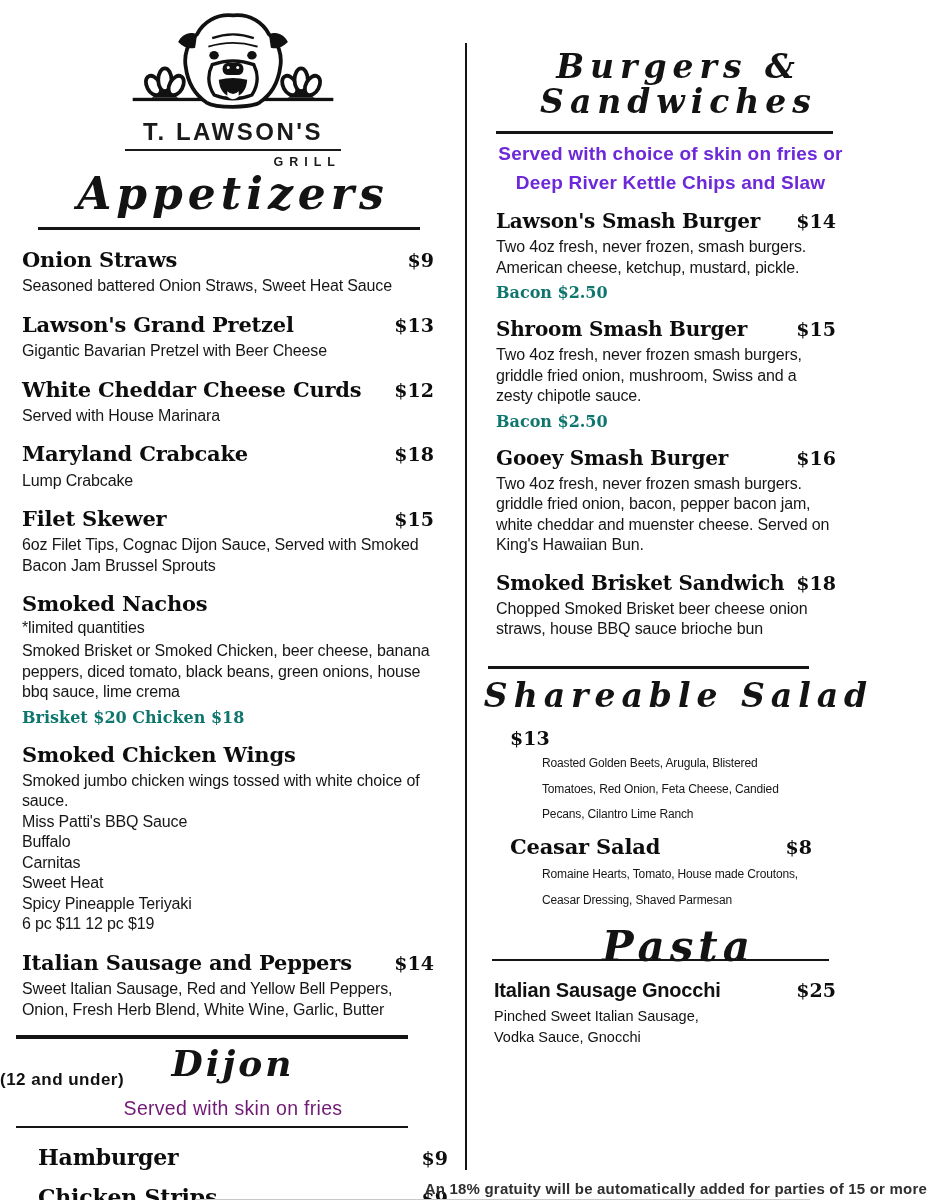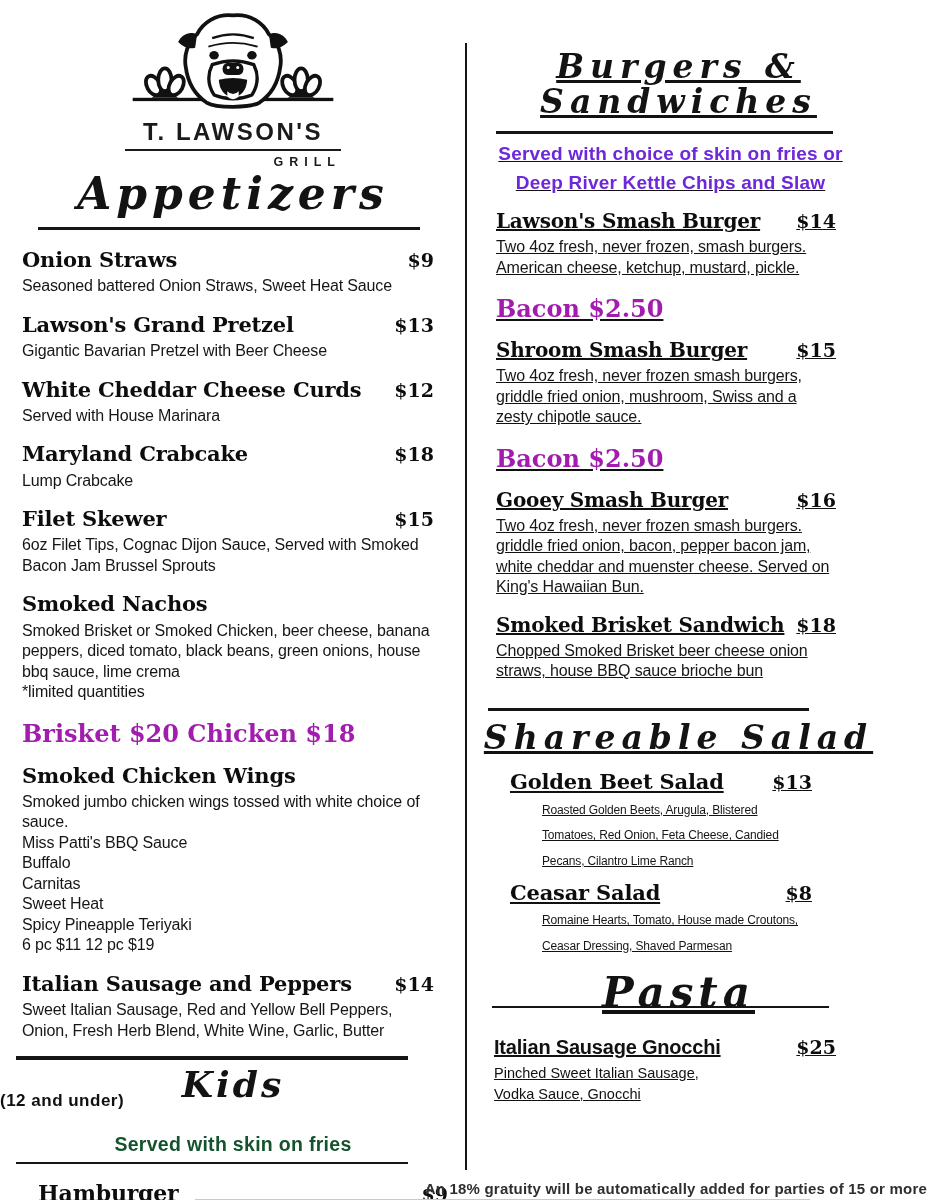--- a/index.html
+++ b/index.html
@@ -1,20 +1,20 @@
 <!DOCTYPE html>
 <html><head>
 <meta charset="utf-8">
 <style>
   html,body{margin:0;padding:0;background:#fff;}
   body{width:927px;height:1200px;position:relative;overflow:hidden;
        font-family:"Liberation Sans",sans-serif;color:#111;}
   .col{position:absolute;top:0;}
   .col-left{left:0;width:466px;padding:0;}
-  .col-right{left:466px;width:425px;text-decoration:underline;}
+  .col-right{left:466px;width:425px;}
   .vdivider{position:absolute;left:465px;top:43px;width:2px;height:1127px;background:#151515;}
 
   
   .logo-wrap{width:216px;margin:6px auto 0 auto;text-align:center;}
   .brand{font-family:"Liberation Sans",sans-serif;font-weight:700;font-size:24px;
          letter-spacing:2.5px;margin-top:2px;color:#1a1a1a;}
   .brand-rule{height:2px;background:#1a1a1a;margin-top:3px;}
   .brand-sub{font-size:12.5px;font-weight:700;letter-spacing:6px;text-align:right;margin-top:4px;color:#1a1a1a;}
 
   
@@ -37,40 +37,40 @@
   .items-left{margin:17px 32px 0 22px;}
   .items-right{margin:12px 55px 0 30px;}
   .item{margin-bottom:15px;}
   .row{display:flex;justify-content:space-between;align-items:baseline;}
   .iname{font-family:"DejaVu Serif",serif;font-weight:700;font-size:21px;
          letter-spacing:-0.2px;color:#0d0d0d;line-height:1.25;}
   .iname-sm{font-size:20px;}
   .price{font-family:"DejaVu Serif",serif;font-weight:700;font-size:19px;color:#0d0d0d;}
   .desc{font-size:16px;line-height:20.5px;letter-spacing:-0.15px;color:#161616;margin-top:3px;}
   .desc-tight{margin-top:0;}
-  .note-serif{font-family:"DejaVu Serif",serif;font-weight:600;font-size:24px;
-              color:#a21caf;margin:16px 0 2px 0;}
+  .note-serif{font-family:"DejaVu Serif",serif;font-weight:600;font-size:16px;
+              color:#0f766e;margin:5px 0 2px 0;}
 
   
   .subtitle{font-weight:700;font-size:19px;line-height:29px;text-align:center;
             letter-spacing:0.2px;margin:5px 30px 0 14px;color:#6d28d9;}
 
   
   .items-salad{margin:14px 0 0 44px;width:302px;}
   .items-salad .desc{line-height:25.5px;font-size:12px;margin-top:2px;margin-left:32px;}
   .items-salad .item{margin-bottom:6px;}
 
   
-  .items-pasta{margin:28px 55px 0 28px;}
+  .items-pasta{margin:18px 55px 0 28px;}
   .pasta-name{font-weight:700;font-size:20px;letter-spacing:-0.2px;}
   .pasta-desc{font-size:14.5px;line-height:21px;margin-top:4px;}
 
   
   .kids-age{font-size:17px;font-weight:600;margin-top:-12px;letter-spacing:0.5px;}
-  .kids-sub{font-size:19.5px;font-weight:700;text-align:center;margin-top:22px;letter-spacing:0.3px;color:#14532d;}
+  .kids-sub{font-size:19.5px;font-weight:400;text-align:center;margin-top:7px;letter-spacing:0.3px;color:#701a75;}
   .items-kids{margin:16px 18px 0 38px;}
   .items-kids .iname{font-size:22px;}
   .items-kids .row{margin-bottom:12px;}
 
   .footer{position:absolute;left:0;right:0;bottom:3px;text-align:right;
           font-size:15px;font-weight:600;letter-spacing:0.2px;color:#2f2f2f;}
   .edge-line{position:absolute;left:195px;bottom:0px;width:615px;height:1px;background:#c9c9c9;}
 
   svg .ln{stroke:#111;fill:#fff;}
 </style>
@@ -163,22 +163,22 @@
         <span class="price">$15</span>
       </div>
       <div class="desc">6oz Filet Tips, Cognac Dijon Sauce, Served with Smoked Bacon Jam Brussel Sprouts</div>
     </div>
 
     <div class="item">
       <div class="row">
         <span class="iname">Smoked Nachos</span>
         <span class="price"></span>
       </div>
+      <div class="desc desc-tight">*limited quantities</div>
       <div class="desc">Smoked Brisket or Smoked Chicken, beer cheese, banana peppers, diced tomato, black beans, green onions, house bbq sauce, lime crema</div>
-      <div class="desc desc-tight">*limited quantities</div>
       <div class="note-serif">Brisket $20 Chicken $18</div>
     </div>
 
     <div class="item">
       <div class="row">
         <span class="iname">Smoked Chicken Wings</span>
         <span class="price"></span>
       </div>
       <div class="desc">Smoked jumbo chicken wings tossed with white choice of sauce.</div>
       <div class="desc desc-tight">Miss Patti's BBQ Sauce</div>
@@ -193,21 +193,21 @@
       <div class="row">
         <span class="iname">Italian Sausage and Peppers</span>
         <span class="price">$14</span>
       </div>
       <div class="desc">Sweet Italian Sausage, Red and Yellow Bell Peppers, Onion, Fresh Herb Blend, White Wine, Garlic, Butter</div>
     </div>
   </div>
 
   <div>
     <div class="rule rule-kids-top"></div>
-    <div class="script script-kids">Kids</div>
+    <div class="script script-kids">Dijon</div>
     <div class="kids-age">(12 and under)</div>
     <div class="kids-sub">Served with skin on fries</div>
     <div class="rule rule-kids-bottom"></div>
     <div class="items-kids">
       <div class="row">
         <span class="iname">Hamburger</span>
         <span class="price">$9</span>
       </div>
       <div class="row">
         <span class="iname">Chicken Strips</span>
@@ -261,21 +261,20 @@
       <div class="desc">Chopped Smoked Brisket beer cheese onion straws, house BBQ sauce brioche bun</div>
     </div>
   </div>
 
   <div class="rule rule-salad"></div>
   <div class="script script-salad">Shareable Salad</div>
 
   <div class="items-salad">
     <div class="item">
       <div class="row">
-        <span class="iname">Golden Beet Salad</span>
         <span class="price">$13</span>
       </div>
       <div class="desc">Roasted Golden Beets, Arugula, Blistered Tomatoes, Red Onion, Feta Cheese, Candied Pecans, Cilantro Lime Ranch</div>
     </div>
     <div class="item">
       <div class="row">
         <span class="iname">Ceasar Salad</span>
         <span class="price">$8</span>
       </div>
       <div class="desc">Romaine Hearts, Tomato, House made Croutons, Ceasar Dressing, Shaved Parmesan</div>

